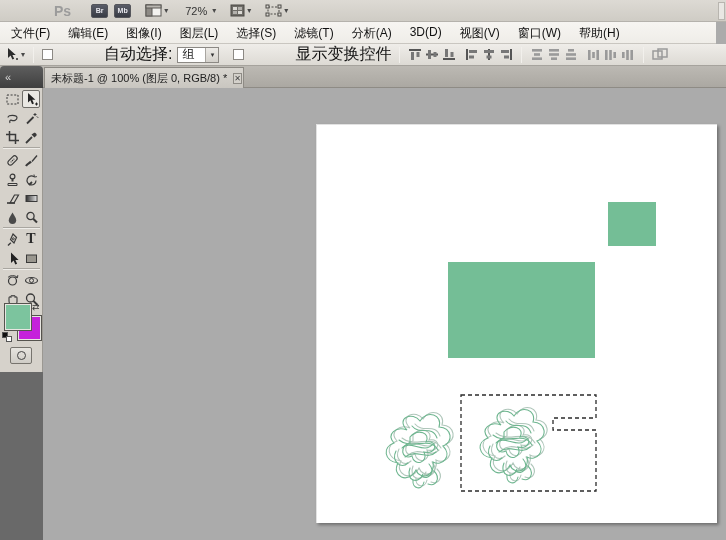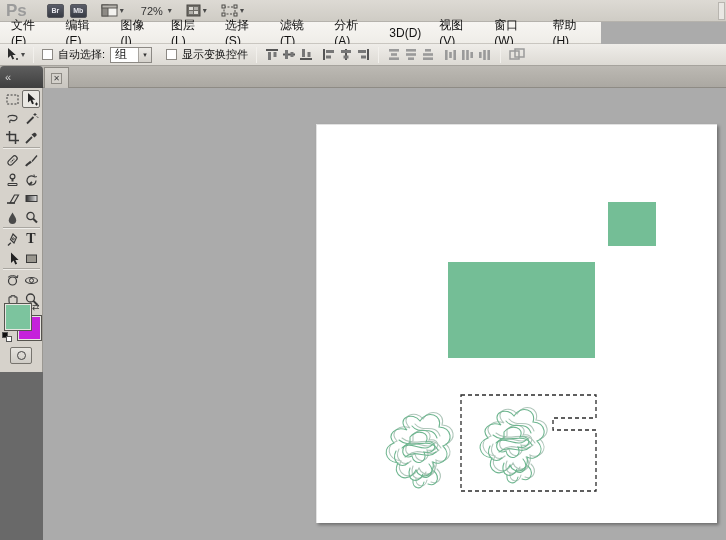--- a/index.html
+++ b/index.html
@@ -3,40 +3,40 @@
 <meta charset="utf-8">
 <style>
   * { margin:0; padding:0; box-sizing:border-box; }
   html,body { width:726px; height:540px; overflow:hidden; }
   body { font-family:"Liberation Sans","DejaVu Sans",sans-serif; font-size:12px; color:#1a1a1a; background:#ABABAB; position:relative; }
 
   
   .titlebar { position:absolute; left:0; top:0; width:726px; height:22px;
     background:linear-gradient(#DDDAD4,#CFCCC5); border-bottom:1px solid #B5B2AC;
     display:flex; align-items:center; gap:6px; padding:0 6px; }
-  .ps-logo { font-weight:bold; font-size:17px; color:#9B9B9B; letter-spacing:0; margin-right:14px; }
+  .ps-logo { font-weight:bold; font-size:14px; color:#9B9B9B; letter-spacing:0; margin-right:14px;margin-left:48px; }
   .mini-app-btn { width:17px; height:14px; border:1px solid #55565C; border-radius:2px;
     background:linear-gradient(#5A5D68,#383B44); color:#E8E8EE; font-size:7px; font-weight:bold;
     display:flex; align-items:center; justify-content:center; }
   .tb-group { display:flex; align-items:center; gap:2px; margin-left:8px; }
   .caret { font-size:8px; color:#4a4a4a; }
   .zoom-box { font-size:11px; color:#333; padding:1px 3px; }
   .edge-nub { position:absolute; right:1px; top:2px; width:7px; height:18px; background:#E9E7E3; border:1px solid #B8B5AF; }
 
-  .menubar { position:absolute; left:0; top:22px; width:601px; height:22px;
+  .menubar { position:absolute; left:0; top:22px; width:716px; height:22px;
     background:linear-gradient(#F7F5F2,#EFEDE8); border-bottom:1px solid #C9C6C0;
-    display:flex; align-items:center; padding:0 2px; }
+    display:flex; padding:0 2px; }
   .menu-item { padding:3px 9px; font-size:12px; color:#111; cursor:default; }
 
   .optionsbar { position:absolute; left:0; top:44px; width:726px; height:22px;
     background:linear-gradient(#EFEDE9,#DDDAD4); border-bottom:1px solid #A6A39D;
     display:flex; align-items:center; padding:0 4px; gap:5px; }
   .vsep { width:1px; height:16px; background:#ABA8A2; border-right:1px solid #F2F0EC; margin:0 3px; }
   .checkbox { width:11px; height:11px; background:#fff; border:1px solid #8C8984; }
-  .opt-label { font-size:11px; color:#111; }
+  .opt-label { font-size:16px; color:#111;margin-left:46px; }
   .dropdown { display:flex; align-items:center; background:#fff; border:1px solid #8C8984; height:16px; width:42px; padding-left:4px; justify-content:space-between; }
   .dropdown .dd-arrow { width:13px; height:14px; background:linear-gradient(#EDEBE7,#D4D1CB); border-left:1px solid #A8A5A0; font-size:7px; display:flex; align-items:center; justify-content:center; color:#333; }
   .icon-grp { display:flex; align-items:center; gap:3px; }
 
   .tabbar { position:absolute; left:0; top:66px; width:726px; height:22px;
     background:linear-gradient(#BCB9B3,#ABA8A2); border-bottom:1px solid #8E8B85; }
   .panel-collapse { position:absolute; left:0; top:0; width:43px; height:22px;
     background:linear-gradient(#5E5E5E,#3F3F3F); border-radius:4px 4px 0 0; color:#D8D8D8;
     font-size:11px; display:flex; align-items:center; padding-left:5px; letter-spacing:-1px; }
   .doc-tab { position:absolute; left:44px; top:1px; height:21px; max-width:200px;
@@ -250,20 +250,21 @@
       <svg width="16" height="13" viewBox="0 0 16 13">
         <rect x="1" y="3" width="9" height="8" fill="none" stroke="#9a9a9a" stroke-width="1.5"></rect>
         <rect x="6" y="1" width="9" height="8" fill="none" stroke="#9a9a9a" stroke-width="1.5"></rect>
       </svg>
     </span>
 </div>
 
 <div class="tabbar">
   <div class="panel-collapse">«</div>
   <div class="doc-tab">
+    <span class="doc-tab-title">未标题-1 @ 100% (图层 0, RGB/8) *</span>
     <span class="tab-close">✕</span>
   </div>
 </div>
 
 <div class="main">
 
   <div class="tool-panel">
     <div class="ti" style="left:3px;top:2px">
         <svg width="15" height="15" viewBox="0 0 15 15">
           <rect x="2" y="3" width="11" height="9" fill="none" stroke="#3a3a3a" stroke-dasharray="2 1.6"></rect>

